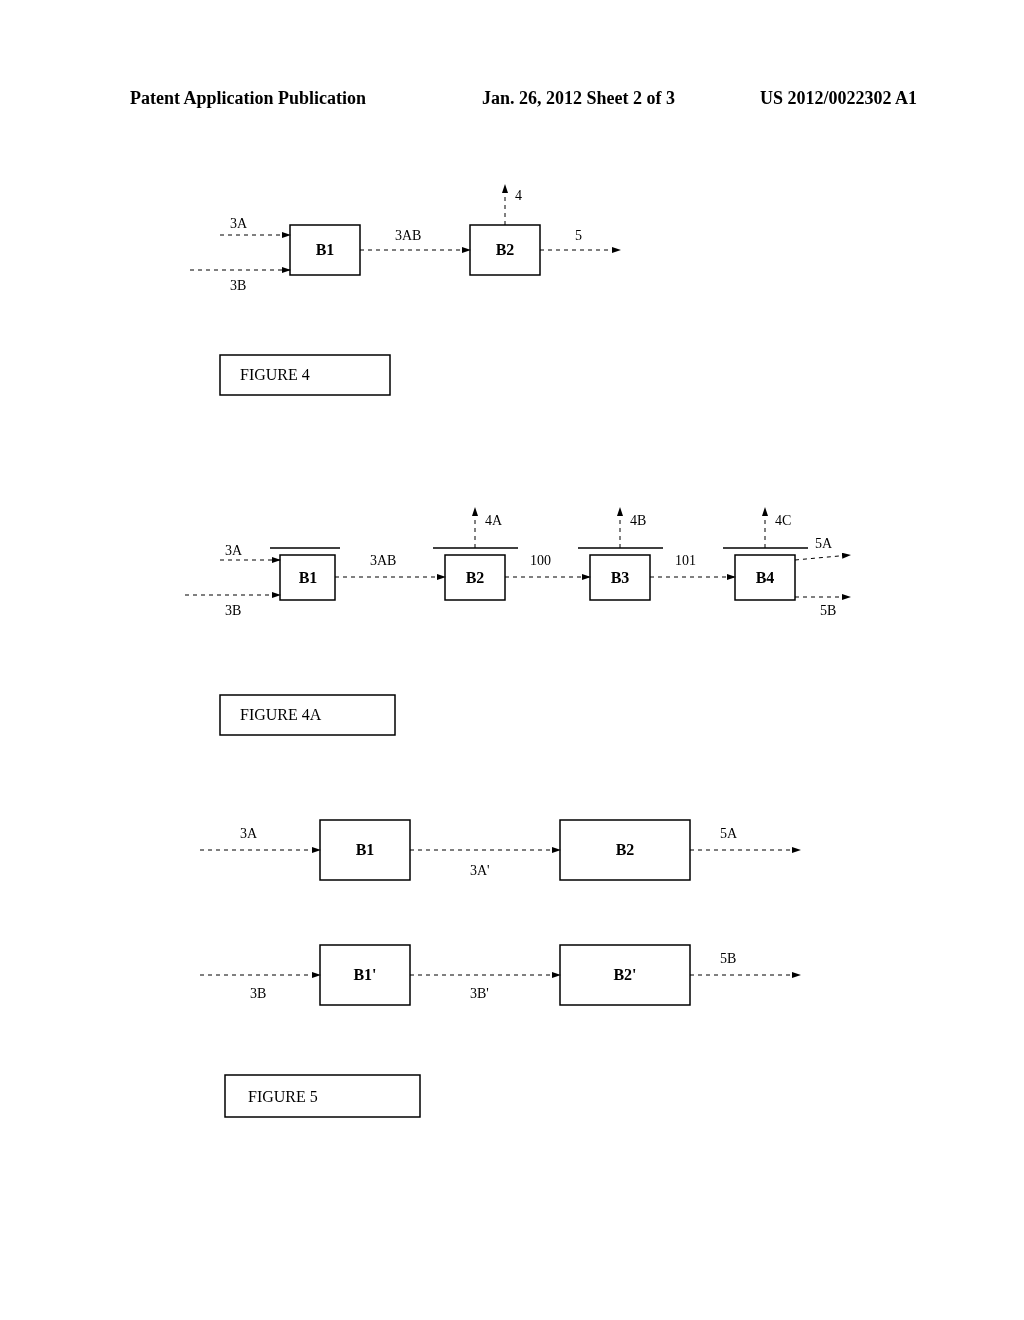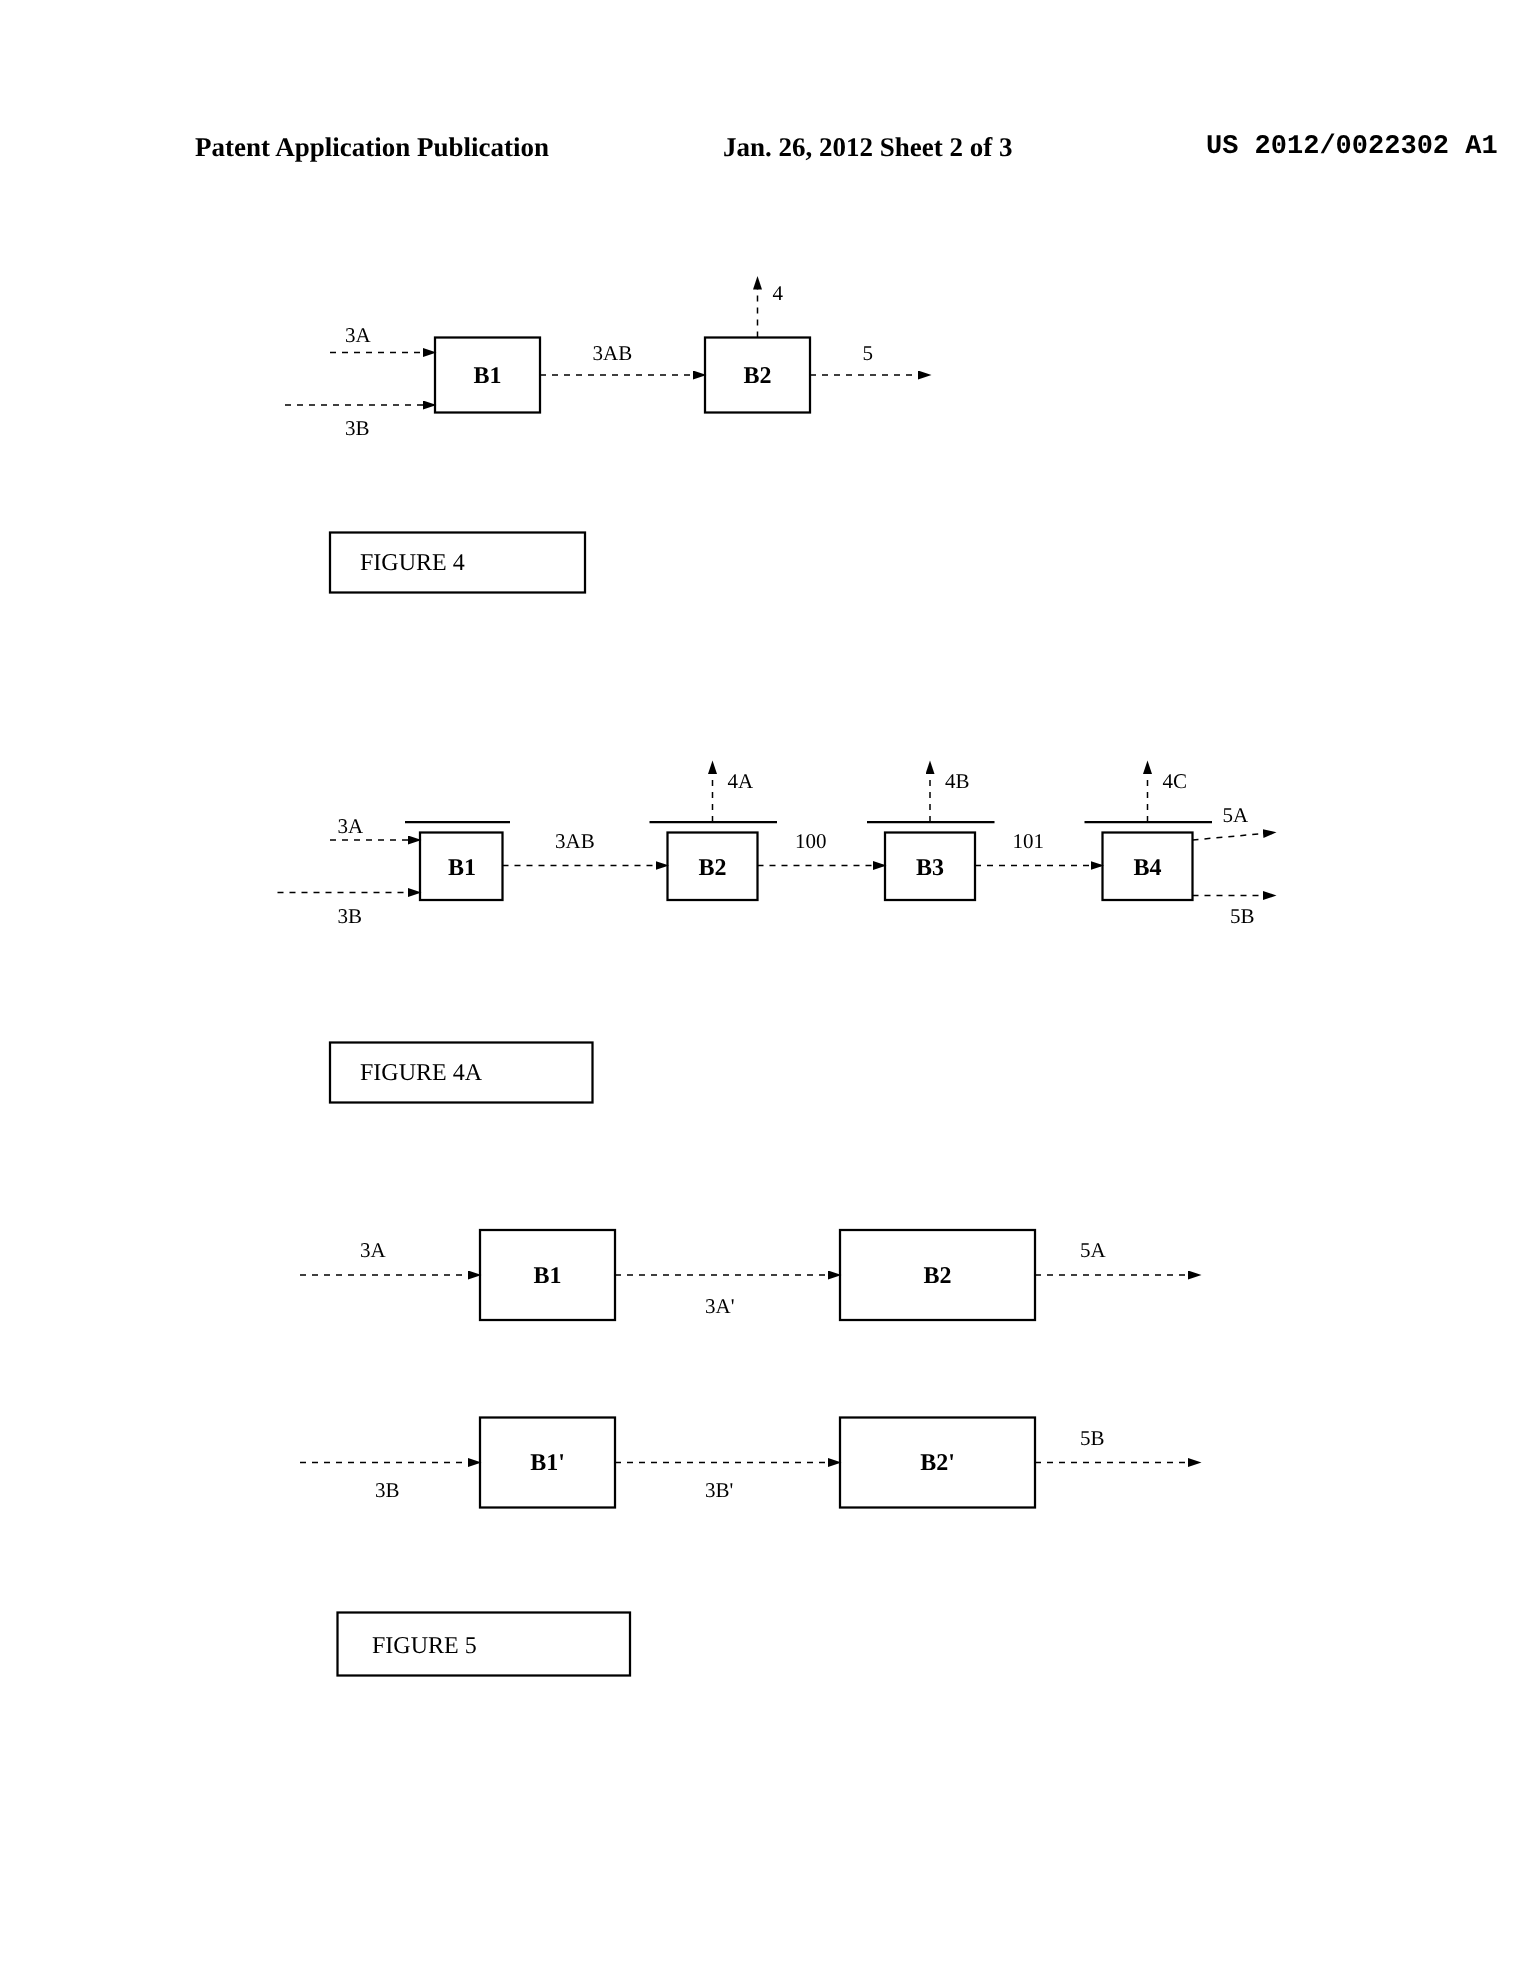--- a/index.html
+++ b/index.html
@@ -19,21 +19,21 @@
   .header {
     position: absolute;
     top: 88px;
     left: 0;
     width: 1024px;
     font-size: 18px;
     font-weight: bold;
   }
   .header .left { position:absolute; left:130px; }
   .header .mid  { position:absolute; left:482px; }
-  .header .right{ position:absolute; left:804px;font-family:Liberation Mono, monospace; }
+  .header .right{ position:absolute; left:760px; }
 
   .svgwrap {
     position:absolute;
     left:0; top:0;
     width:1024px;
     height:1320px;
   }
   svg { width:1024px; height:1320px; }
   .boxlabel {
     font-family:"Times New Roman", serif;

